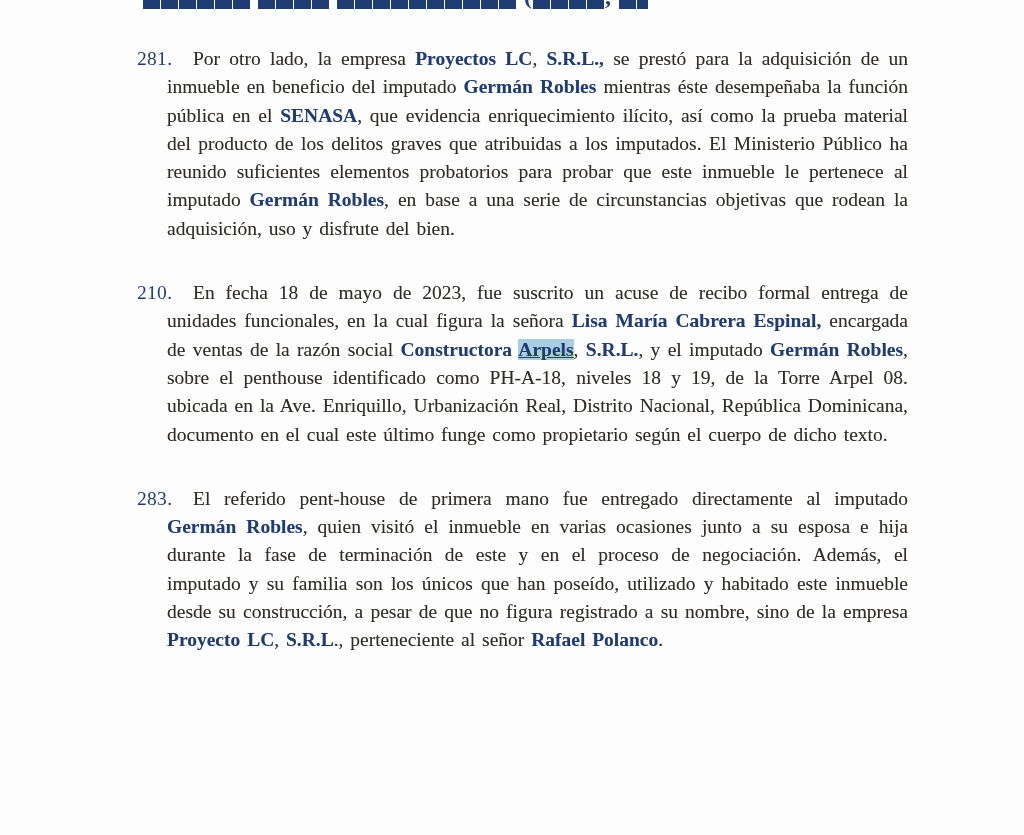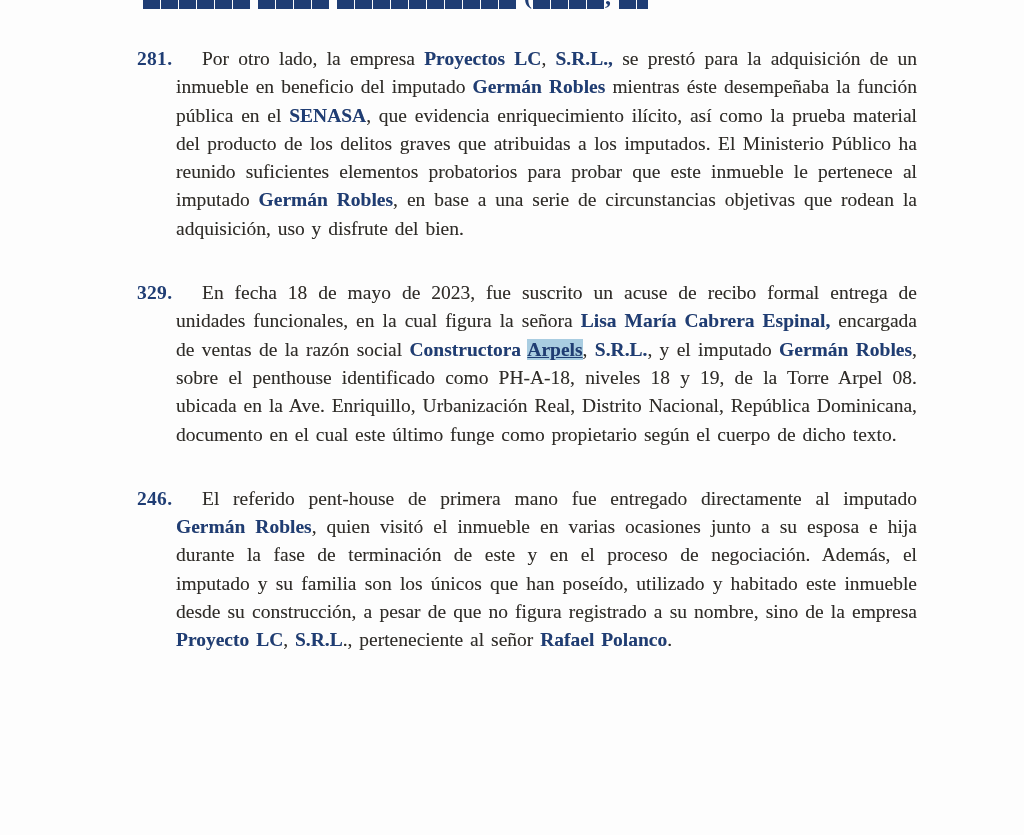--- a/index.html
+++ b/index.html
@@ -40,26 +40,26 @@
   .para {
     position: relative;
     margin: 0 0 36px 0;
     font-size: 19.5px;
     line-height: 28.3px;
   }
   .pnum {
     position: absolute;
     left: 0;
     top: 0;
-    font-weight: bold;
+    font-weight: normal;
     color: var(--navy, #1f3d74);
     letter-spacing: 0.3px;
   }
   .ptext {
-    margin-left: 39px;
+    margin-left: 30px;
     width: 741px;
     text-align: justify;
     text-indent: 26px;
     word-spacing: 2px;
     text-shadow: 0 0 0.6px rgba(70, 65, 60, 0.35);
   }
   .b {
     font-weight: bold;
     color: var(--navy, #1f3d74);
   }
@@ -74,21 +74,21 @@
 <div class="page">
   <div class="cutoff">
     <span>██████ ████ ██████████ (████, ██) █████)</span>
   </div>
   <div class="doc">
       <div class="para">
         <span class="pnum">281.</span>
         <div class="ptext"><span class="">Por otro lado, la empresa </span><span class="b">Proyectos LC</span><span class="">, </span><span class="b">S.R.L.,</span><span class=""> se prestó para la adquisición de un inmueble en beneficio del imputado </span><span class="b">Germán Robles</span><span class=""> mientras éste desempeñaba la función pública en el </span><span class="b">SENASA</span><span class="">, que evidencia enriquecimiento ilícito, así como la prueba material del producto de los delitos graves que atribuidas a los imputados. El Ministerio Público ha reunido suficientes elementos probatorios para probar que este inmueble le pertenece al imputado </span><span class="b">Germán Robles</span><span class="">, en base a una serie de circunstancias objetivas que rodean la adquisición, uso y disfrute del bien.</span></div>
       </div>
       <div class="para">
-        <span class="pnum">329.</span>
+        <span class="pnum">210.</span>
         <div class="ptext"><span class="">En fecha 18 de mayo de 2023, fue suscrito un acuse de recibo formal entrega de unidades funcionales, en la cual figura la señora </span><span class="b">Lisa María Cabrera Espinal,</span><span class=""> encargada de ventas de la razón social </span><span class="b">Constructora </span><span class="b hl">Arpels</span><span class="">, </span><span class="b">S.R.L.</span><span class="">, y el imputado </span><span class="b">Germán Robles</span><span class="">, sobre el penthouse identificado como PH-A-18, niveles 18 y 19, de la Torre Arpel 08. ubicada en la Ave. Enriquillo, Urbanización Real, Distrito Nacional, República Dominicana, documento en el cual este último funge como propietario según el cuerpo de dicho texto.</span></div>
       </div>
       <div class="para">
-        <span class="pnum">246.</span>
+        <span class="pnum">283.</span>
         <div class="ptext"><span class="">El referido pent-house de primera mano fue entregado directamente al imputado </span><span class="b">Germán Robles</span><span class="">, quien visitó el inmueble en varias ocasiones junto a su esposa e hija durante la fase de terminación de este y en el proceso de negociación. Además, el imputado y su familia son los únicos que han poseído, utilizado y habitado este inmueble desde su construcción, a pesar de que no figura registrado a su nombre, sino de la empresa </span><span class="b">Proyecto LC</span><span class="">, </span><span class="b">S.R.L</span><span class="">., perteneciente al señor </span><span class="b">Rafael Polanco</span><span class="">.</span></div>
       </div>
     </div>
 </div>
 
 </body></html>

